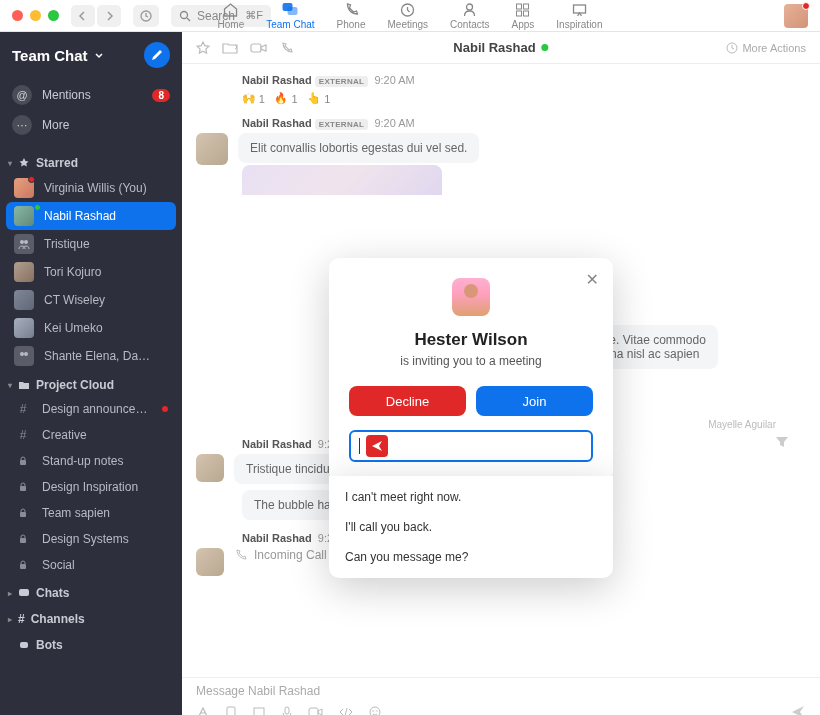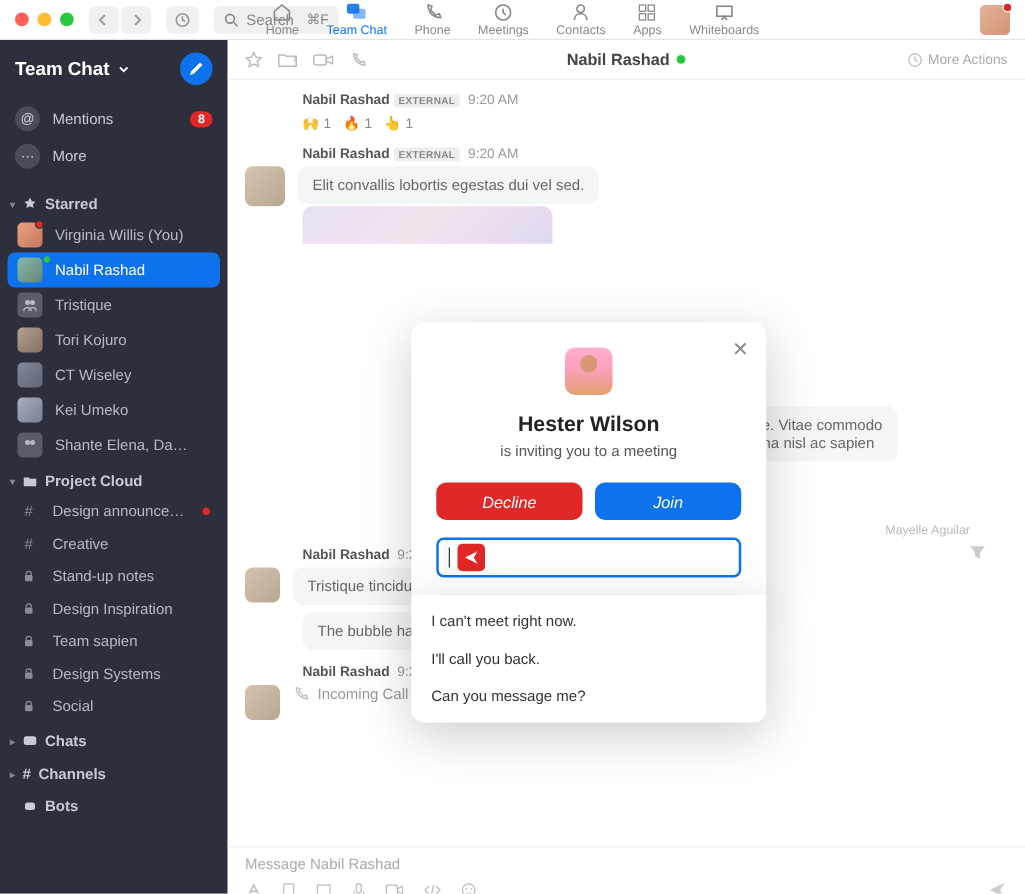--- a/index.html
+++ b/index.html
@@ -71,21 +71,21 @@
 .composer .icons{display:flex;gap:14px;color:#bbb;padding-top:4px;align-items:center;}
 .composer .send{margin-left:auto;}
 .modal-backdrop{position:absolute;inset:0;display:flex;align-items:flex-start;justify-content:center;pointer-events:none;}
 .modal{margin-top:226px;width:284px;background:#fff;border-radius:10px;box-shadow:0 10px 40px rgba(0,0,0,.2);padding:20px;position:relative;pointer-events:auto;margin-left:-60px;}
 .modal .close{position:absolute;top:12px;right:14px;color:#888;cursor:pointer;font-size:16px;}
 .modal .pav{width:38px;height:38px;border-radius:8px;background:linear-gradient(180deg,#ffb0d0 0%,#ffa0c0 40%,#e0a070 100%);margin:0 auto 14px auto;position:relative;overflow:hidden;}
 .modal .pav::after{content:'';position:absolute;left:50%;top:6px;transform:translateX(-50%);width:14px;height:14px;border-radius:50%;background:#d89878;}
 .modal h3{text-align:center;font-size:17px;font-weight:700;color:#222;margin-bottom:4px;}
 .modal .sub{text-align:center;font-size:12px;color:#555;margin-bottom:18px;}
 .modal .btns{display:flex;gap:10px;margin-bottom:14px;}
-.modal .btn{flex:1;height:30px;border-radius:8px;display:flex;align-items:center;justify-content:center;font-size:13px;font-weight:500;cursor:pointer;font-style:italic;}
+.modal .btn{flex:1;height:30px;border-radius:8px;display:flex;align-items:center;justify-content:center;font-size:13px;font-weight:500;cursor:pointer;}
 .modal .decline{background:#e02828;color:#fff;}
 .modal .join{background:#0e72ed;color:#fff;}
 .modal .input{border:2px solid #0e72ed;border-radius:6px;height:32px;display:flex;align-items:center;padding:0 4px 0 8px;font-size:12px;color:#333;gap:6px;}
 .modal .input .sendic{width:22px;height:22px;background:#e02828;border-radius:4px;display:flex;align-items:center;justify-content:center;color:#fff;}
 .suggestions{position:absolute;top:100%;left:0;right:0;background:#fff;border-radius:0 0 10px 10px;box-shadow:0 10px 40px rgba(0,0,0,.2);padding:6px 0;margin-top:-6px;}
 .sugg{padding:8px 16px;font-size:12px;color:#333;cursor:pointer;}
 svg{display:block;}
 </style>
 </head>
 <body>
@@ -178,21 +178,21 @@
           </span>
           <span>Apps</span>
         </div>
       <div class="toptab">
           <span class="topicon">
             <svg width="16" height="16" viewBox="0 0 16 16">
               <rect x="2" y="3" width="12" height="8" stroke="currentColor" fill="none" stroke-width="1.3"></rect>
               <path d="M6 14l2-3 2 3" stroke="currentColor" fill="none" stroke-width="1.3"></path>
             </svg>
           </span>
-          <span>Whiteboards</span>
+          <span>Inspiration</span>
         </div>
     </div>
     <div class="avatar-tr">
         <div class="av"></div>
       </div>
   </div>
 
   <div class="body">
     <div class="sidebar">
       <div class="side-head">

